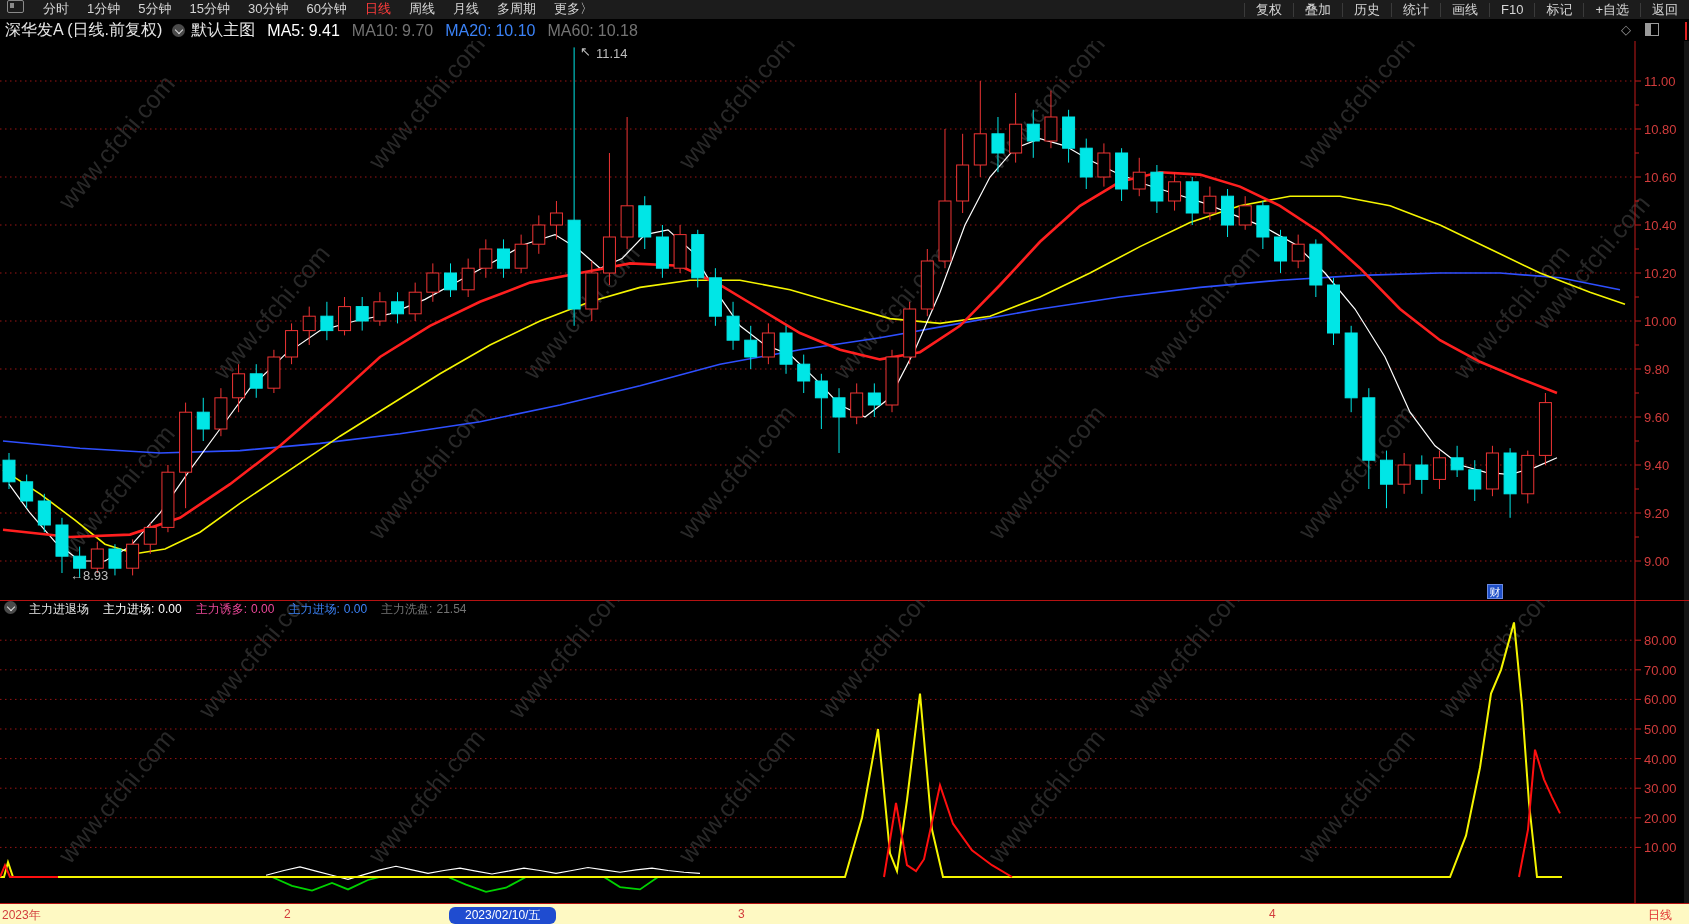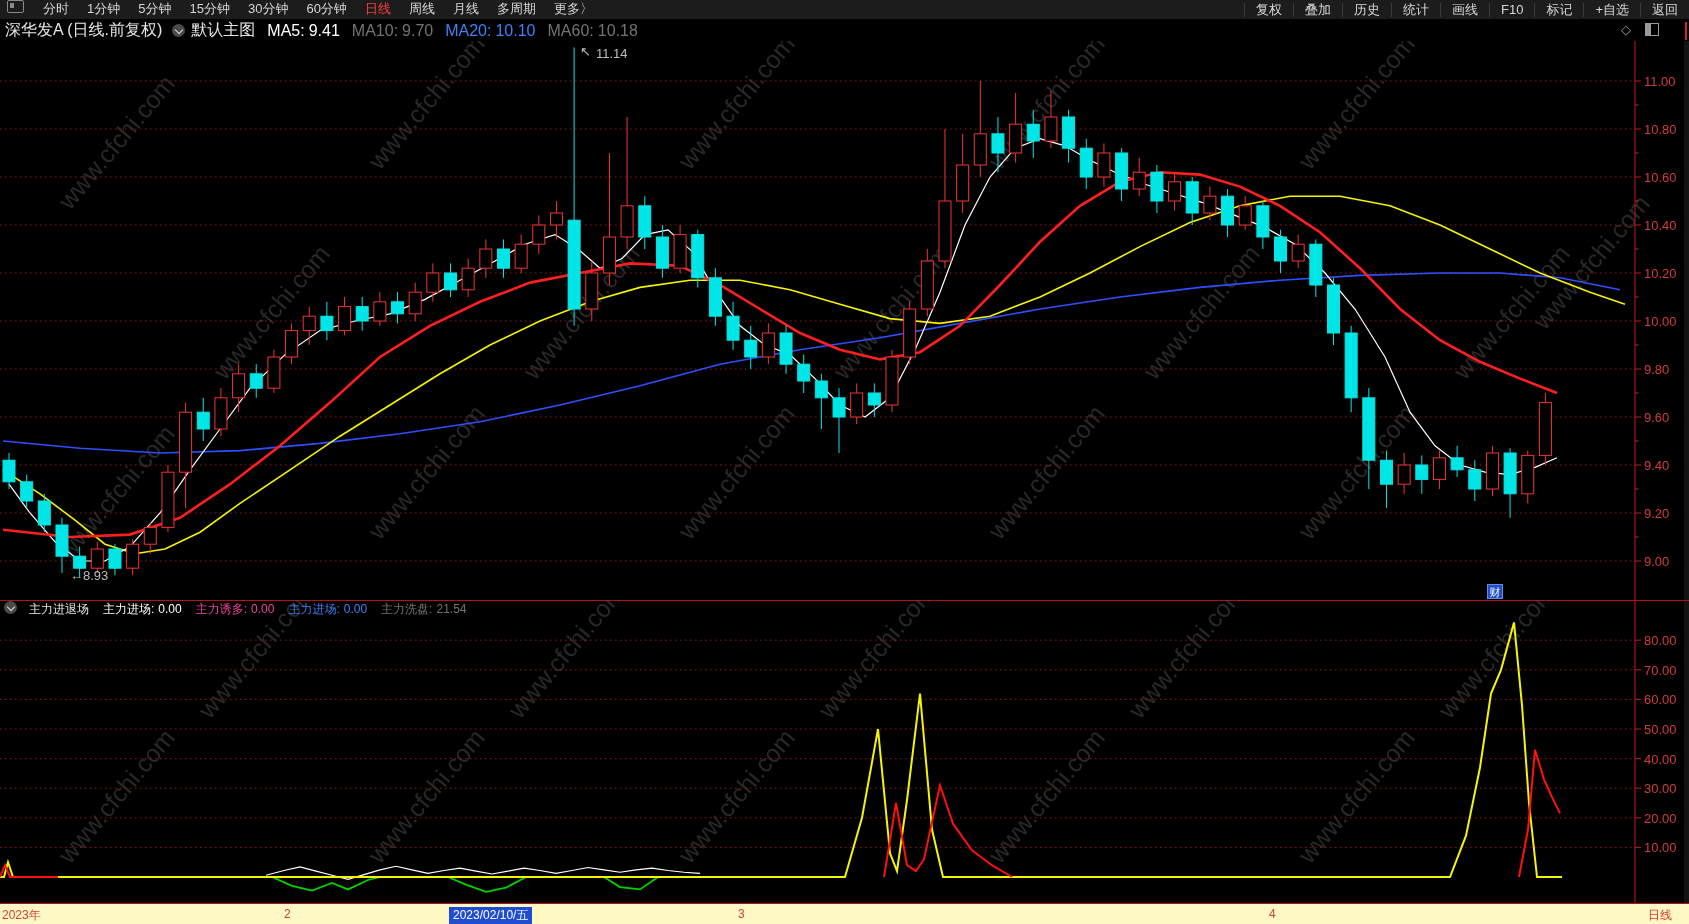--- a/index.html
+++ b/index.html
@@ -37,21 +37,21 @@
   #subheader{top:601px;left:4px;height:17px;display:flex;font-size:12px;color:#e8e8e8;}
   #subheader .fld{margin-left:14px;white-space:nowrap;}
   #subheader .fld .v{margin-left:4px;}
   #subheader .name{margin-left:6px;}
   
   #marker{top:584px;left:1487px;width:16px;height:15px;background:#1e4fc8;color:#fff;font-size:11px;
     line-height:15px;text-align:center;border:1px solid #6a8ae0;box-sizing:border-box;}
   
   #timeline{top:904px;left:0;width:1689px;height:20px;background:#fef9c3;font-size:12px;color:#d23c3c;}
   .tl-item{position:absolute;top:3px;white-space:nowrap;}
-  .tl-hl{background:#1f4cd0;color:#fff;padding:0 4px;}
+  .tl-hl{background:#1f4cd0;color:#fff;padding:0 16px;border-radius:6px;}
   #tl-period{position:absolute;top:3px;left:1648px;color:#e03030;}
   
   text.pricelabel{fill:#d23c3c;font-size:13px;font-family:"Liberation Sans",sans-serif;}
   text.anno{fill:#bdbdbd;font-size:13px;font-family:"Liberation Sans",sans-serif;}
   text.wm{fill:#4a4a4a;opacity:.55;font-size:25px;font-family:"Liberation Sans",sans-serif;}
 </style>
 </head>
 <body>
 
 <div id="toolbar" class="abs">

